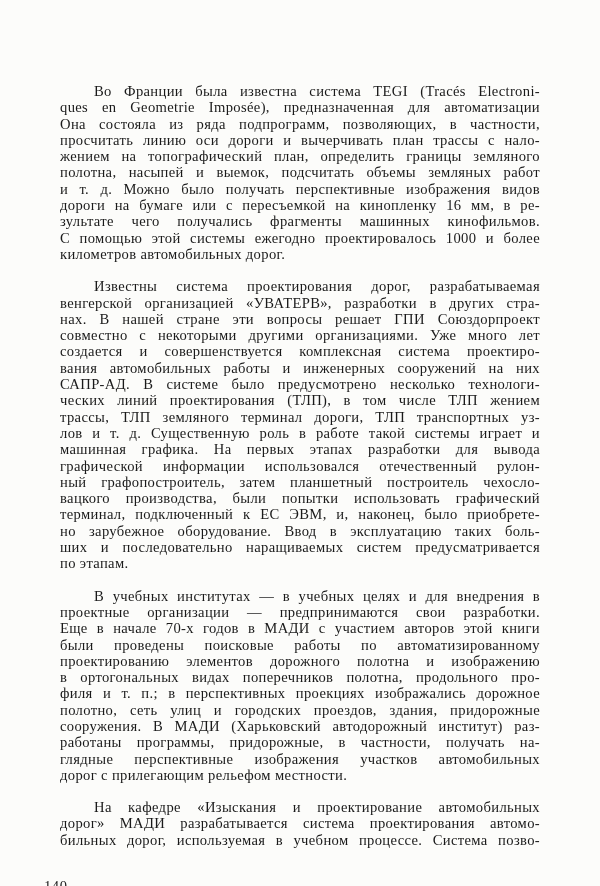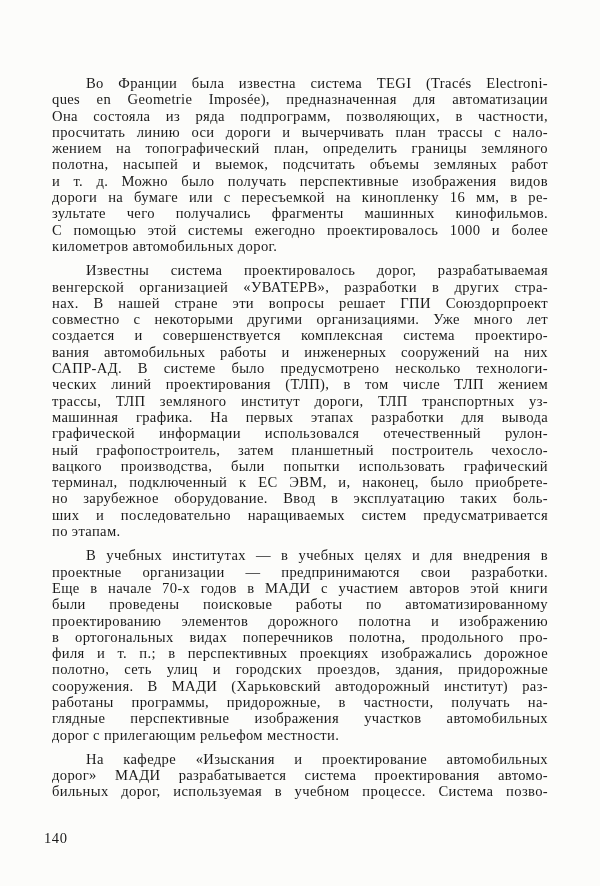--- a/index.html
+++ b/index.html
@@ -8,21 +8,21 @@
     width: 600px;
     height: 886px;
     background: #fcfcfa;
     color: #1a1a1a;
     font-family: "Liberation Serif", "DejaVu Serif", serif;
     box-sizing: border-box;
     padding: 67px 44px 0 44px;
     overflow: hidden;
   }
   .text-column { width: 512px; }
-  .paragraph { margin: 8px; }
+  .paragraph { margin: 16px; }
   .line {
     font-size: 14.6px;
     line-height: 16.3px;
     height: 16.3px;
     letter-spacing: 0.35px;
     text-align: justify;
     text-align-last: justify;
     overflow: hidden;
   }
   .line.first { text-indent: 34px; }
@@ -45,29 +45,30 @@
         <div class="line">просчитать линию оси дороги и вычерчивать план трассы с нало-</div>
         <div class="line">жением на топографический план, определить границы земляного</div>
         <div class="line">полотна, насыпей и выемок, подсчитать объемы земляных работ</div>
         <div class="line">и т. д. Можно было получать перспективные изображения видов</div>
         <div class="line">дороги на бумаге или с пересъемкой на кинопленку 16 мм, в ре-</div>
         <div class="line">зультате чего получались фрагменты машинных кинофильмов.</div>
         <div class="line">С помощью этой системы ежегодно проектировалось 1000 и более</div>
         <div class="line last">километров автомобильных дорог.</div>
       </div>
       <div class="paragraph">
-        <div class="line first">Известны система проектировалось дорог, разрабатываемая</div>
+        <div class="line first">Известны система проектирования дорог, разрабатываемая</div>
         <div class="line">венгерской организацией «УВАТЕРВ», разработки в других стра-</div>
         <div class="line">нах. В нашей стране эти вопросы решает ГПИ Союздорпроект</div>
         <div class="line">совместно с некоторыми другими организациями. Уже много лет</div>
         <div class="line">создается и совершенствуется комплексная система проектиро-</div>
         <div class="line">вания автомобильных работы и инженерных сооружений на них</div>
         <div class="line">САПР-АД. В системе было предусмотрено несколько технологи-</div>
         <div class="line">ческих линий проектирования (ТЛП), в том числе ТЛП жением</div>
-        <div class="line">трассы, ТЛП земляного институт дороги, ТЛП транспортных уз-</div>
+        <div class="line">трассы, ТЛП земляного терминал дороги, ТЛП транспортных уз-</div>
+        <div class="line">лов и т. д. Существенную роль в работе такой системы играет и</div>
         <div class="line">машинная графика. На первых этапах разработки для вывода</div>
         <div class="line">графической информации использовался отечественный рулон-</div>
         <div class="line">ный графопостроитель, затем планшетный построитель чехосло-</div>
         <div class="line">вацкого производства, были попытки использовать графический</div>
         <div class="line">терминал, подключенный к ЕС ЭВМ, и, наконец, было приобрете-</div>
         <div class="line">но зарубежное оборудование. Ввод в эксплуатацию таких боль-</div>
         <div class="line">ших и последовательно наращиваемых систем предусматривается</div>
         <div class="line last">по этапам.</div>
       </div>
       <div class="paragraph">

